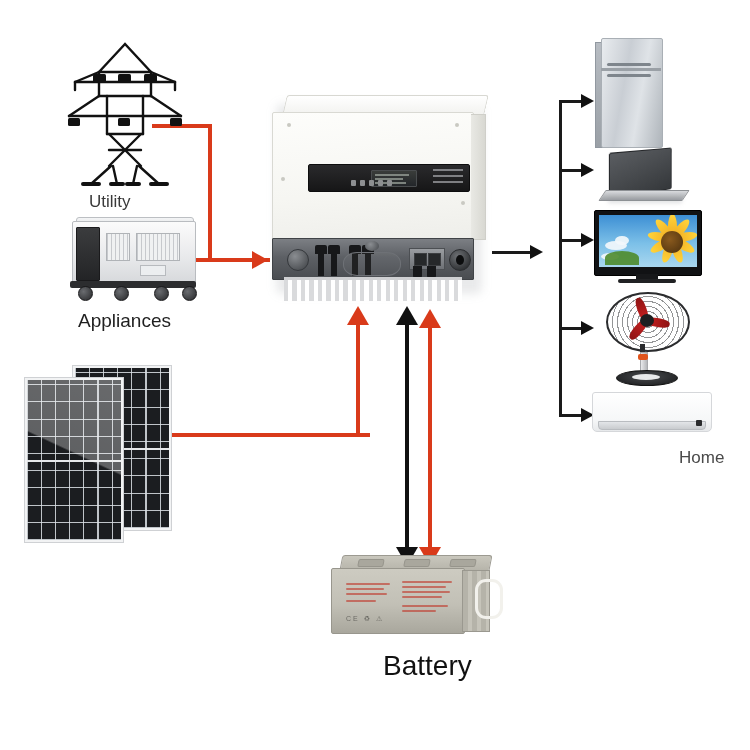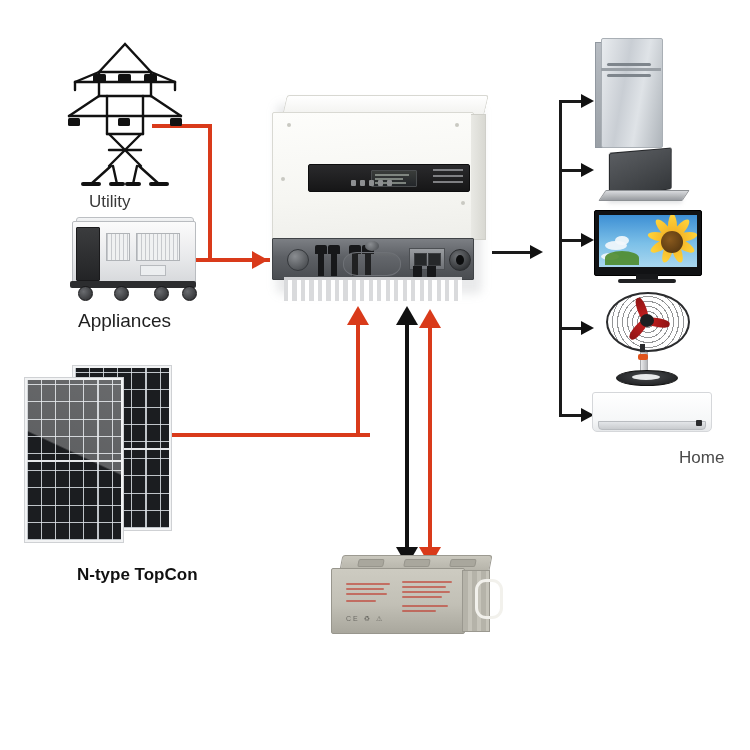--- a/index.html
+++ b/index.html
@@ -332,21 +332,20 @@
           <div class="midline"></div>
         </div>
     </div>
     <div class="panel" id="panel-front">
       <div class="cells">
           <div class="midline"></div>
           <div class="gloss"></div>
         </div>
     </div>
   </div>
-  <div class="label" style="left:77px;top:565px;font-size:17px;font-weight:bold;color:#111;">N-type TopCon</div>
 
   <div class="node" id="inverter">
     <div class="inv-shadow"></div>
     <div class="inv-top"></div>
     <div class="inv-face">
       <div class="inv-screw" style="left:14px;top:10px;"></div>
       <div class="inv-screw" style="left:182px;top:10px;"></div>
       <div class="inv-screw" style="left:8px;top:64px;"></div>
       <div class="inv-screw" style="left:188px;top:88px;"></div>
     </div>
@@ -421,20 +420,21 @@
       <div class="bat-txt" style="left:70px;top:17px;width:44px;"></div>
       <div class="bat-txt" style="left:70px;top:22px;width:48px;"></div>
       <div class="bat-txt" style="left:70px;top:27px;width:40px;"></div>
       <div class="bat-txt" style="left:70px;top:36px;width:46px;"></div>
       <div class="bat-txt" style="left:70px;top:41px;width:34px;"></div>
       <div class="bat-ce">CE&nbsp;♻&nbsp;⚠</div>
     </div>
     <div class="bat-right"></div>
     <div class="bat-handle"></div>
   </div>
+  <div class="label" style="left:383px;top:650px;font-size:28px;color:#111;">Battery</div>
 
   <div class="node" id="fridge">
     <div class="fr-side"></div>
     <div class="fr-body"></div>
     <div class="fr-split"></div>
     <div class="fr-h1"></div>
     <div class="fr-h2"></div>
   </div>
 
   <div class="node" id="laptop">

